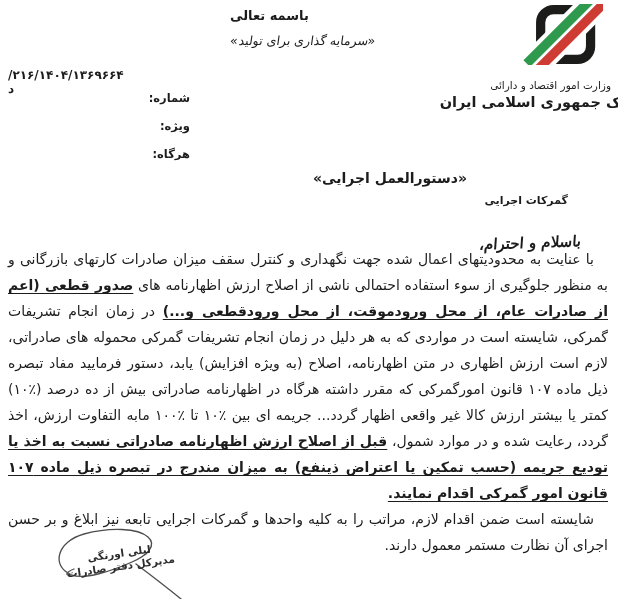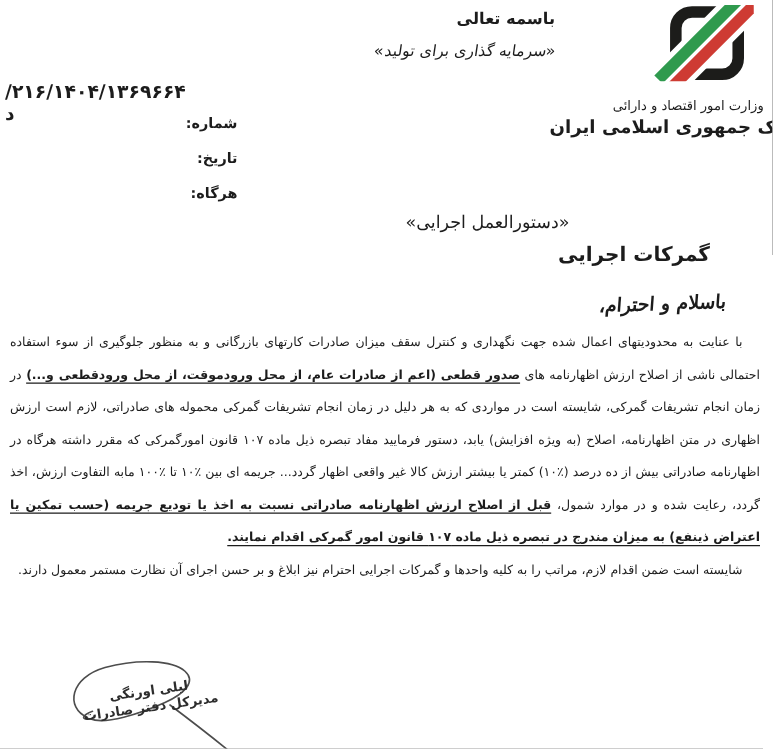--- a/index.html
+++ b/index.html
@@ -2,38 +2,38 @@
 <html lang="fa"><head>
 <meta charset="utf-8">
 <style>
   html,body{margin:0;padding:0;background:#888;}
   .page{
     position:relative;width:618px;height:599px;margin:0 auto;
     background:#ffffff;overflow:hidden;direction:rtl;
     font-family:"DejaVu Sans", sans-serif;color:#1c1c1c;
   }
   
-  .center-head{position:absolute;top:8px;left:230px;width:214px;text-align:right;}
+  .center-head{position:absolute;top:8px;left:230px;width:214px;text-align:left;}
   .bismillah{font-size:13px;font-weight:bold;}
   .slogan{margin-top:10px;font-size:12.5px;font-style:italic;transform:skewX(6deg);}
   
   .logo{position:absolute;top:4px;right:15px;width:84px;height:61px;}
   .ministry{position:absolute;top:79px;right:7px;font-size:10.5px;white-space:nowrap;}
   .customs{position:absolute;top:94px;right:-30px;font-size:14.5px;font-weight:bold;white-space:nowrap;}
   
   .meta{position:absolute;top:68px;right:428px;left:8px;}
   .meta-row{display:flex;height:28px;align-items:center;}
   .meta-label{width:68px;font-size:11.5px;font-weight:bold;margin-top:32px;}
-  .meta-value{flex:1;text-align:left;font-size:15px;font-weight:bold;letter-spacing:.5px;}
+  .meta-value{flex:1;text-align:left;font-size:12px;font-weight:bold;letter-spacing:.5px;}
   
-  .doc-title{position:absolute;top:170px;left:280px;width:220px;text-align:center;font-size:14px;font-weight:normal;}
-  .recipient{position:absolute;top:194px;right:50px;font-size:16px;font-weight:bold;}
+  .doc-title{position:absolute;top:170px;left:280px;width:220px;text-align:center;font-size:14px;font-weight:bold;}
+  .recipient{position:absolute;top:194px;right:50px;font-size:11px;font-weight:bold;}
   .salutation{position:absolute;top:234px;right:38px;font-size:15px;font-weight:bold;font-style:italic;transform:rotate(-2deg) skewX(8deg);}
   
-  .body-text{position:absolute;top:262px;right:10px;left:8px;font-size:10px;line-height:26px;text-align:justify;}
+  .body-text{position:absolute;top:246px;right:10px;left:8px;font-size:14px;line-height:26px;text-align:justify;}
   .body-text p{margin:0;text-indent:14px;}
   .bu{font-weight:bold;text-decoration:underline;text-underline-offset:3px;}
   
   .signature{position:absolute;top:524px;left:40px;width:180px;height:75px;}
   .signature svg{position:absolute;left:0;top:0;overflow:visible;}
   .sig-text{
     position:absolute;left:22px;top:23px;width:116px;text-align:center;
     transform:rotate(-8deg);font-size:10.5px;font-weight:bold;line-height:13px;color:#2d2d2d;
   }
 </style>
@@ -59,34 +59,34 @@
   </div>
   <div class="ministry">وزارت امور اقتصاد و دارائی</div>
   <div class="customs">گمرک جمهوری اسلامی ایران</div>
 
   <div class="meta">
     <div class="meta-row">
       <span class="meta-label">شماره:</span>
       <span class="meta-value">۲۱۶/۱۴۰۴/۱۳۶۹۶۶۴/د</span>
     </div>
     <div class="meta-row">
-      <span class="meta-label">تاریخ:</span>
+      <span class="meta-label">ویژه:</span>
     </div>
     <div class="meta-row">
       <span class="meta-label">هرگاه:</span>
     </div>
   </div>
 
   <div class="doc-title">«دستورالعمل اجرایی»</div>
   <div class="recipient">گمرکات اجرایی</div>
   <div class="salutation">باسلام و احترام،</div>
 
   <div class="body-text">
     <p><span>با عنایت به محدودیتهای اعمال شده جهت نگهداری و کنترل سقف میزان صادرات کارتهای بازرگانی و به منظور جلوگیری از سوء استفاده احتمالی ناشی از اصلاح ارزش اظهارنامه های </span><b class="bu">صدور قطعی (اعم از صادرات عام، از محل ورودموقت، از محل ورودقطعی و...)</b><span> در زمان انجام تشریفات گمرکی، شایسته است در مواردی که به هر دلیل در زمان انجام تشریفات گمرکی محموله های صادراتی، لازم است ارزش اظهاری در متن اظهارنامه، اصلاح (به ویژه افزایش) یابد، دستور فرمایید مفاد تبصره ذیل ماده ۱۰۷ قانون امورگمرکی که مقرر داشته هرگاه در اظهارنامه صادراتی بیش از ده درصد (٪۱۰) کمتر یا بیشتر ارزش کالا غیر واقعی اظهار گردد... جریمه ای بین ٪۱۰ تا ٪۱۰۰ مابه التفاوت ارزش، اخذ گردد، رعایت شده و در موارد شمول، </span><b class="bu">قبل از اصلاح ارزش اظهارنامه صادراتی نسبت به اخذ یا تودیع جریمه (حسب تمکین یا اعتراض ذینفع) به میزان مندرج در تبصره ذیل ماده ۱۰۷ قانون امور گمرکی اقدام نمایند.</b></p>
-    <p>شایسته است ضمن اقدام لازم، مراتب را به کلیه واحدها و گمرکات اجرایی احترام نیز ابلاغ و بر حسن اجرای آن نظارت مستمر معمول دارند.</p>
+    <p>شایسته است ضمن اقدام لازم، مراتب را به کلیه واحدها و گمرکات اجرایی تابعه نیز ابلاغ و بر حسن اجرای آن نظارت مستمر معمول دارند.</p>
   </div>
 
   <div class="signature">
     <svg width="170" height="75" viewBox="0 0 170 75" xmlns="http://www.w3.org/2000/svg">
       <path d="M 34 45 C 26 48 24 52 32 51 C 44 56 72 47 92 38 C 108 31 117 21 108 13 C 98 4 70 3 44 10 C 16 18 12 42 30 50" fill="none" stroke="#4d4d4d" stroke-width="1.3" stroke-linecap="round"></path>
       <path d="M 96 40 C 112 52 128 64 152 84" fill="none" stroke="#4d4d4d" stroke-width="1.3" stroke-linecap="round"></path>
     </svg>
     <div class="sig-text">
       <div>لیلی اورنگی</div>
       <div>مدیرکل دفتر صادرات</div>

